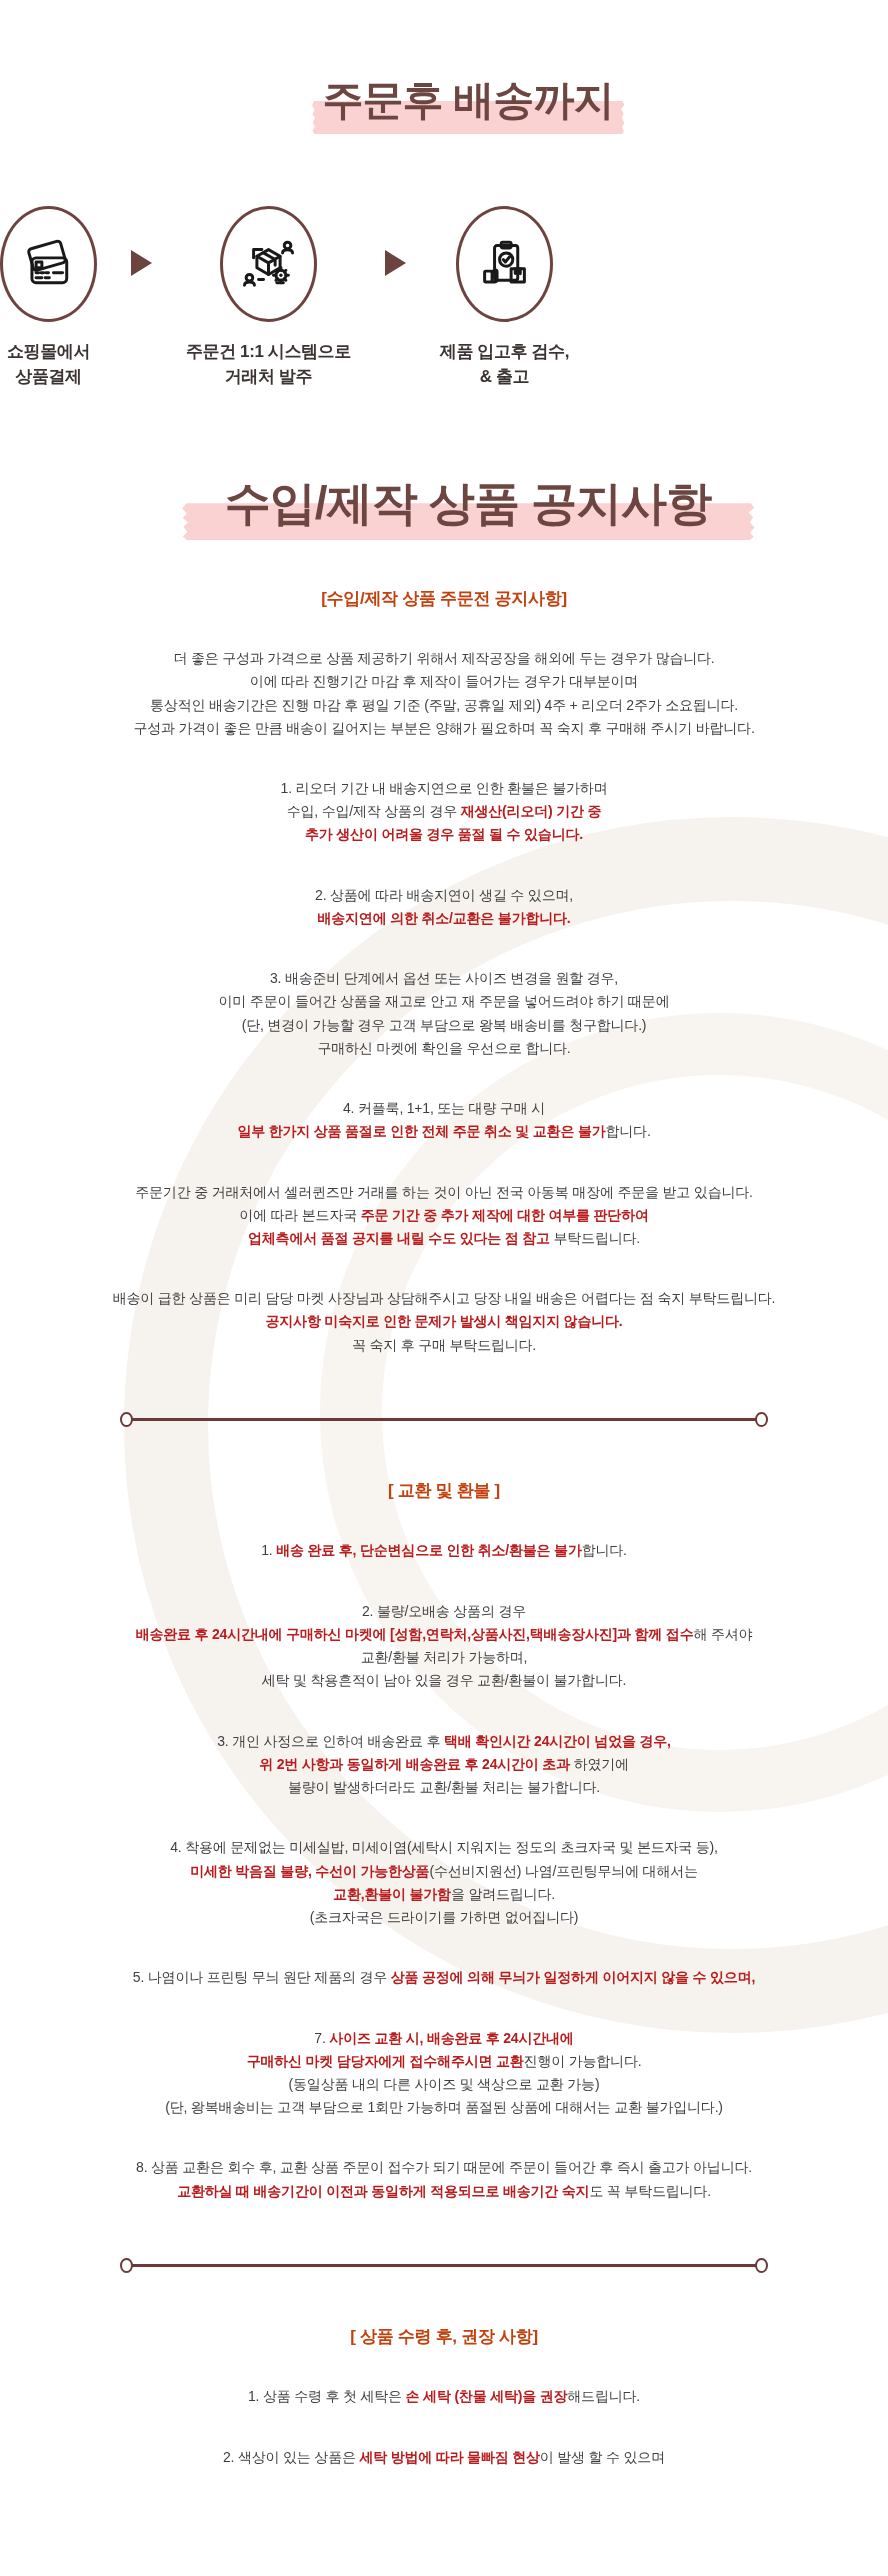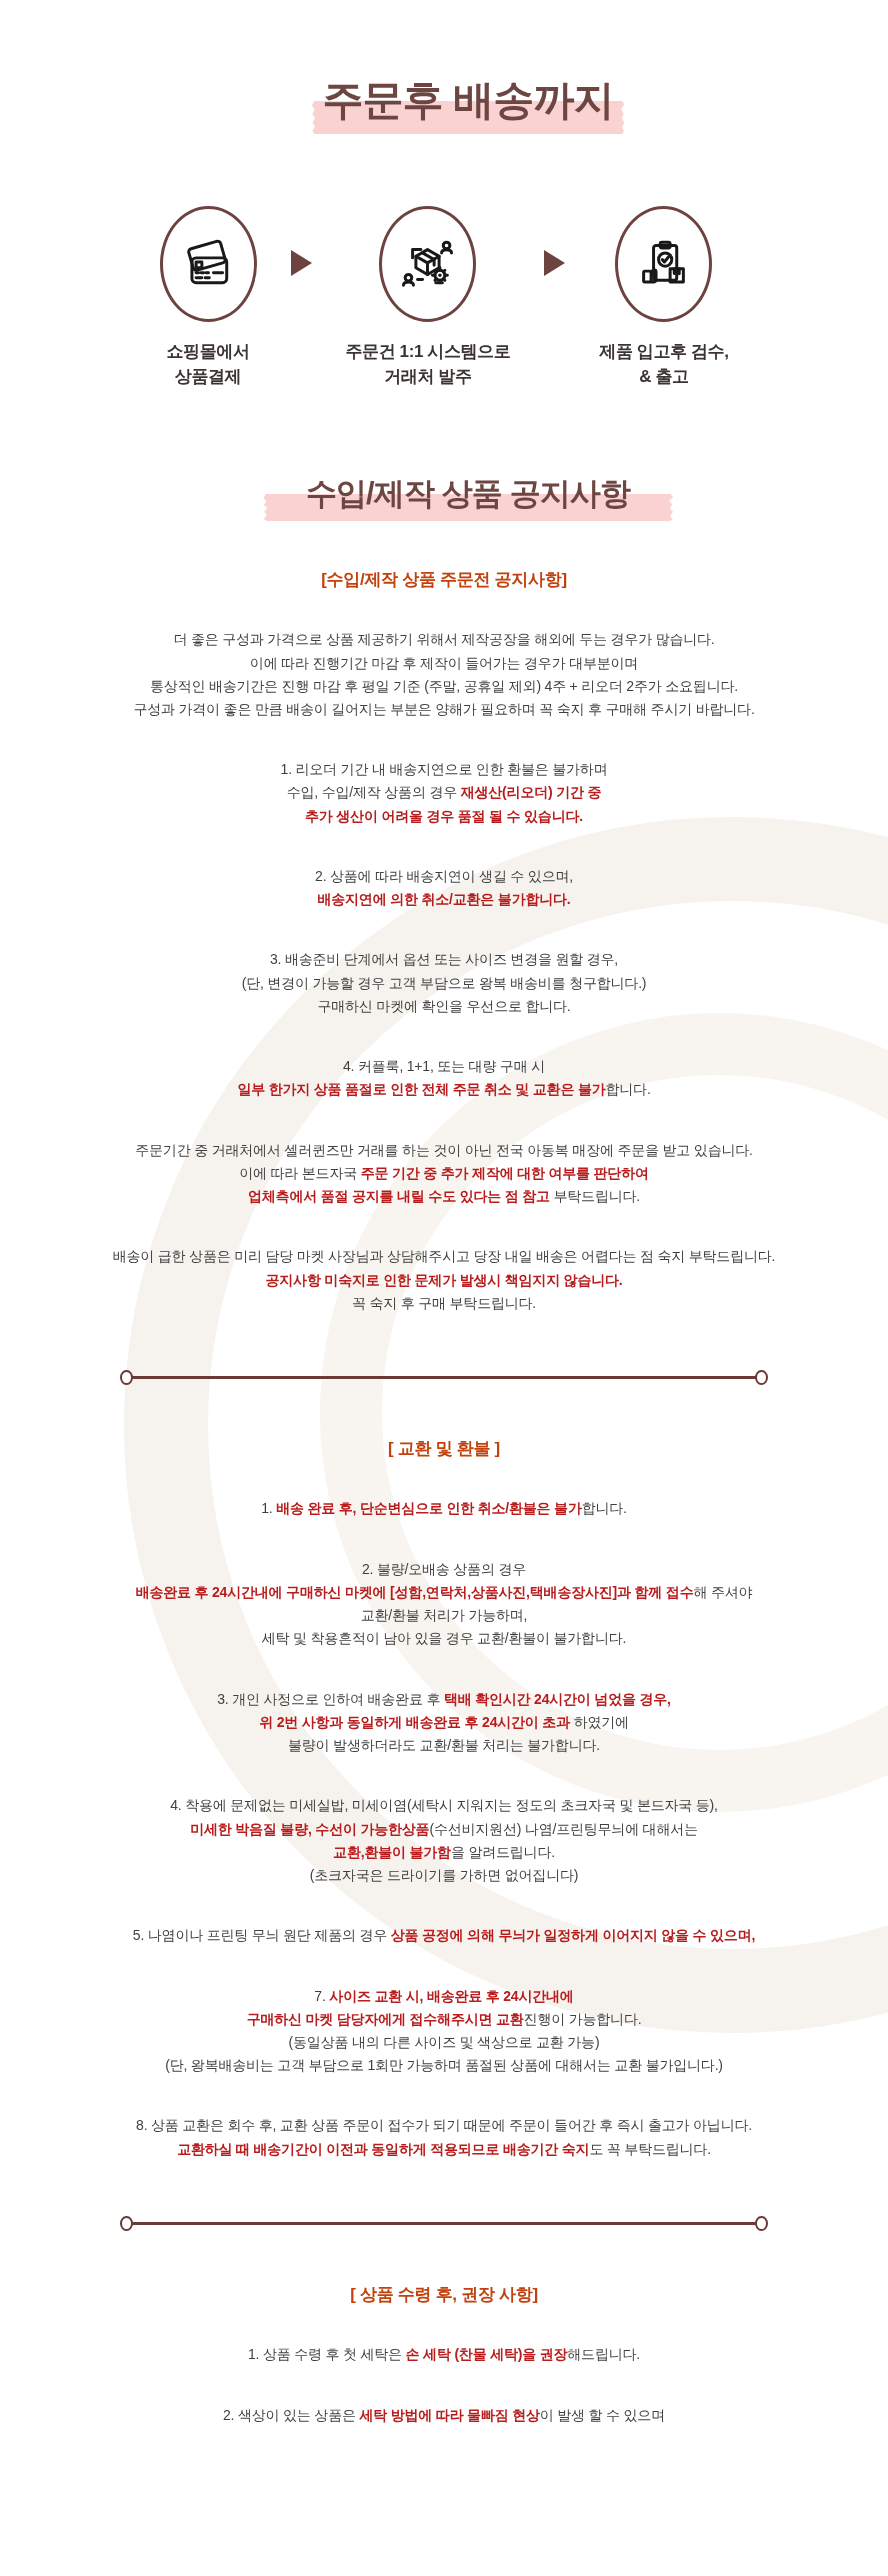--- a/index.html
+++ b/index.html
@@ -17,32 +17,32 @@
 
   .content { position:relative; z-index:1; padding-top:75px; text-align:center; }
 
   
   .big-title {
     margin:0; font-weight:800; color:#6d4642; letter-spacing:-0.9px;
     line-height:1.25;
     padding-left:48px;
   }
   .t1 { font-size:41px; }
-  .t2 { font-size:31px; margin-top:85px; }
+  .t2 { font-size:46px; margin-top:85px; }
   .hl { position:relative; display:inline-block; z-index:0; }
   .hl::before {
     content:""; position:absolute; z-index:-1; background:#fbd2d2;
     top:50%; bottom:-8px; left:-10.7px; right:-10.7px;
     clip-path:polygon(0.8% 0,99.4% 0,100% 12%,99.0% 25%,99.8% 38%,99.2% 52%,100% 65%,99.3% 80%,99.9% 92%,99.2% 100%,0.9% 100%,0.2% 90%,1.0% 78%,0.3% 64%,1.1% 52%,0.2% 40%,0.9% 28%,0.1% 14%);
   }
   .hl-wide::before { left:-43px; right:-43px; }
 
   
   .process {
-    margin-top:80px; display:flex; justify-content:center;
+    margin-top:80px; display:flex; justify-content:flex-start;
     align-items:flex-start; gap:34px;
   }
   .step { display:flex; flex-direction:column; align-items:center; }
   .step-circle {
     width:91px; height:110px; border:3.6px solid #6d4340; border-radius:50%;
     display:flex; align-items:center; justify-content:center; background:#fff;
   }
   .step-circle svg { width:53px; height:53px; }
   .step-caption {
     margin-top:18px; font-size:17px; font-weight:600; color:#3b3432;
@@ -169,20 +169,21 @@
           <div class="line"><span class="seg-n">1. 리오더 기간 내 배송지연으로 인한 환불은 불가하며</span></div>
           <div class="line"><span class="seg-n">수입, 수입/제작 상품의 경우 </span><span class="seg-R">재생산(리오더) 기간 중</span></div>
           <div class="line"><span class="seg-R">추가 생산이 어려울 경우 품절 될 수 있습니다.</span></div>
         </div>
         <div class="para">
           <div class="line"><span class="seg-n">2. 상품에 따라 배송지연이 생길 수 있으며,</span></div>
           <div class="line"><span class="seg-R">배송지연에 의한 취소/교환은 불가합니다.</span></div>
         </div>
         <div class="para">
           <div class="line"><span class="seg-n">3. 배송준비 단계에서 옵션 또는 사이즈 변경을 원할 경우,</span></div>
+          <div class="line"><span class="seg-n">이미 주문이 들어간 상품을 재고로 안고 재 주문을 넣어드려야 하기 때문에</span></div>
           <div class="line"><span class="seg-n">(단, 변경이 가능할 경우 고객 부담으로 왕복 배송비를 청구합니다.)</span></div>
           <div class="line"><span class="seg-n">구매하신 마켓에 확인을 우선으로 합니다.</span></div>
         </div>
         <div class="para">
           <div class="line"><span class="seg-n">4. 커플룩, 1+1, 또는 대량 구매 시</span></div>
           <div class="line"><span class="seg-R">일부 한가지 상품 품절로 인한 전체 주문 취소 및 교환은 불가</span><span class="seg-n">합니다.</span></div>
         </div>
         <div class="para">
           <div class="line"><span class="seg-n">주문기간 중 거래처에서 셀러퀸즈만 거래를 하는 것이 아닌 전국 아동복 매장에 주문을 받고 있습니다.</span></div>
           <div class="line"><span class="seg-n">이에 따라 본드자국 </span><span class="seg-R">주문 기간 중 추가 제작에 대한 여부를 판단하여</span></div>

